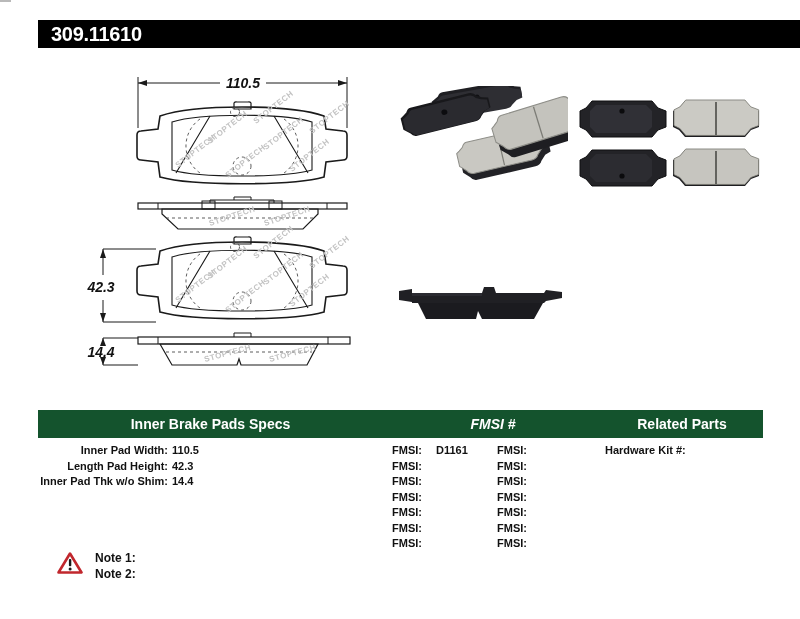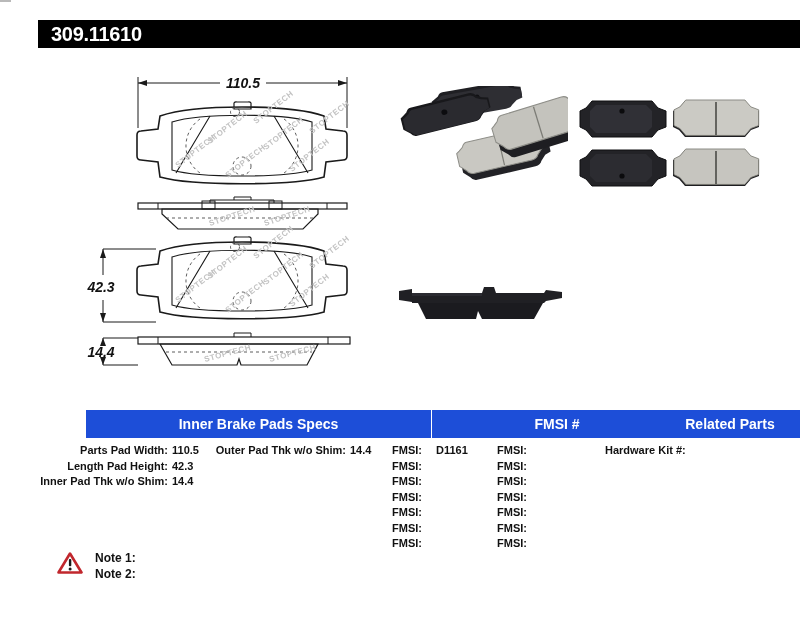--- a/index.html
+++ b/index.html
@@ -7,21 +7,21 @@
         font-family:"Liberation Sans",sans-serif;color:#111;}
   .abs{position:absolute;}
 
   
   #hdr{left:38px;top:20px;width:788px;height:28px;background:#000;color:#fff;
        display:flex;align-items:center;justify-content:space-between;padding:0 13px;box-sizing:border-box;}
   #hdr .t{font-size:20px;font-weight:bold;letter-spacing:-0.3px;}
   #corner-mark{left:0;top:0;width:11px;height:2px;background:#b9b9b9;}
 
   
-  .bar{top:410px;height:28px;background:#1d4ed8;color:#fff;display:flex;align-items:center;margin-left:48px;}
+  .bar{top:410px;height:28px;background:#14532d;color:#fff;display:flex;align-items:center;}
   .bar .cell{flex:1;text-align:center;font-size:14px;font-weight:bold;}
 
   
   .speccol{position:absolute;top:443px;}
   .srow{height:15.5px;line-height:15.5px;font-size:11px;font-weight:bold;white-space:nowrap;}
   .srow .lbl{display:inline-block;text-align:right;}
   .srow .val{margin-left:4px;}
   #inner-col .lbl{width:130px;}
   #outer-col .lbl{width:138px;}
   .fmsirow .lbl{width:32px;text-align:left;}
@@ -175,35 +175,34 @@
     <g>
       <path fill="#202024" d="M3,10 L16,8 L16,12 L86,12 L88,6 L98,6 L100,12 L148,12 L150,9 L166,11 L166,17 L150,20 L148,22 L16,22 L16,21 L3,19 Z"></path>
       <path fill="#1b1b1f" d="M22,22 L30,38 L80,38 L82,30 L86,38 L138,38 L147,22 Z"></path>
       <path fill="#34343a" d="M16,12 L86,12 L86,15 L16,15 Z" opacity="0.6"></path>
     </g>
   </svg>
 
   <div class="bar abs" style="left:38px;width:345px;">
     <span class="cell">Inner Brake Pads Specs</span>
   </div>
-  <div class="bar abs" style="left:384px;width:250px;">
+  <div class="bar abs" style="left:368px;width:250px;font-style:italic;">
     <span class="cell">FMSI #</span>
   </div>
   <div class="bar abs" style="left:601px;width:162px;">
     <span class="cell">Related Parts</span>
   </div>
 
   <div id="inner-col" class="speccol" style="left:38px;">
-    <div class="srow"><span class="lbl">Parts Pad Width:</span><span class="val">110.5</span></div>
+    <div class="srow"><span class="lbl">Inner Pad Width:</span><span class="val">110.5</span></div>
     <div class="srow"><span class="lbl">Length Pad Height:</span><span class="val">42.3</span></div>
     <div class="srow"><span class="lbl">Inner Pad Thk w/o Shim:</span><span class="val">14.4</span></div>
   </div>
 
   <div id="outer-col" class="speccol" style="left:208px;">
-    <div class="srow"><span class="lbl">Outer Pad Thk w/o Shim:</span><span class="val">14.4</span></div>
   </div>
 
   <div class="speccol" style="left:392px;">
     <div class="srow fmsirow"><span class="lbl">FMSI:</span><span class="val">D1161</span></div>
     <div class="srow fmsirow"><span class="lbl">FMSI:</span><span class="val"></span></div>
     <div class="srow fmsirow"><span class="lbl">FMSI:</span><span class="val"></span></div>
     <div class="srow fmsirow"><span class="lbl">FMSI:</span><span class="val"></span></div>
     <div class="srow fmsirow"><span class="lbl">FMSI:</span><span class="val"></span></div>
     <div class="srow fmsirow"><span class="lbl">FMSI:</span><span class="val"></span></div>
     <div class="srow fmsirow"><span class="lbl">FMSI:</span><span class="val"></span></div>

